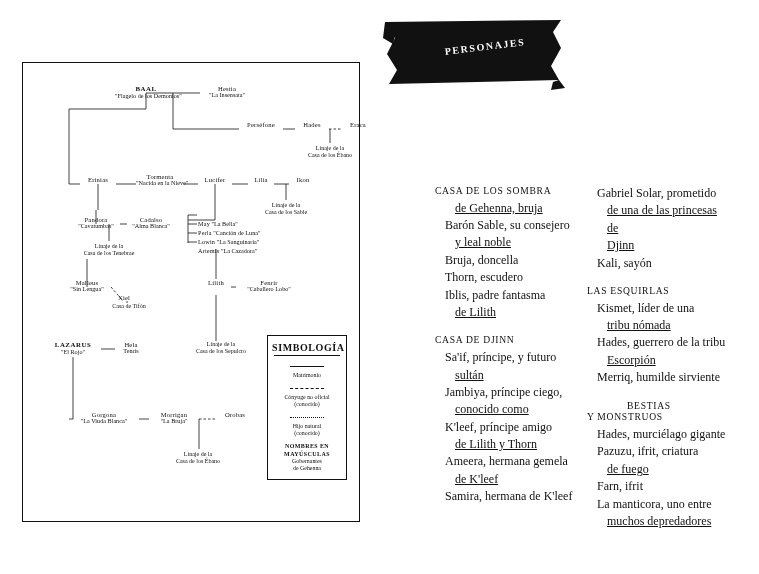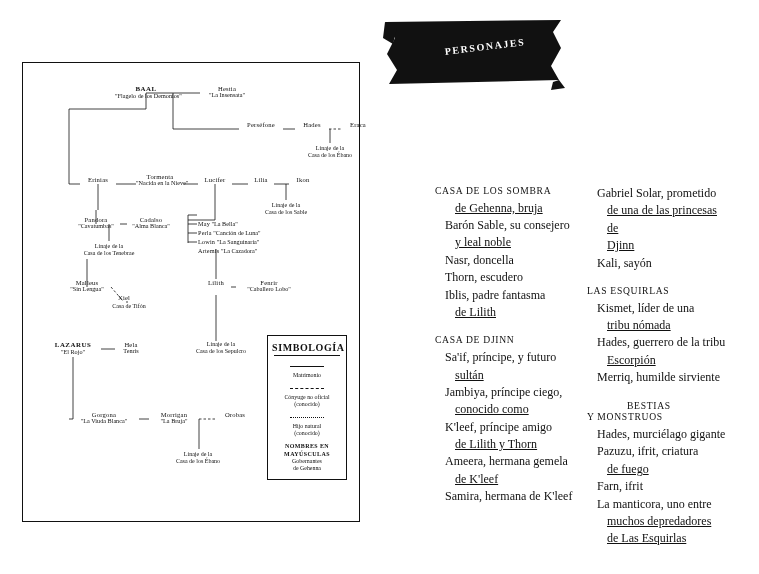--- a/index.html
+++ b/index.html
@@ -401,21 +401,21 @@
   </div>
 </div>
 
 <div id="chars">
   <div class="col" id="col-left">
       <div class="sec-head">CASA DE LOS SOMBRA</div>
       <ul class="entry-list">
         <li class="cont">de Gehenna, bruja</li>
         <li class="">Barón Sable, su consejero</li>
         <li class="cont">y leal noble</li>
-        <li class="">Nasr, doncella</li>
+        <li class="">Bruja, doncella</li>
         <li class="">Thorn, escudero</li>
         <li class="">Iblis, padre fantasma</li>
         <li class="cont">de Lilith</li>
       </ul>
       <div class="sec-head spaced">CASA DE DJINN</div>
       <ul class="entry-list">
         <li class="">Sa'if, príncipe, y futuro</li>
         <li class="cont">sultán</li>
         <li class="">Jambiya, príncipe ciego,</li>
         <li class="cont">conocido como</li>
@@ -443,16 +443,15 @@
       </ul>
       <div class="sec-head spaced" style="margin-bottom: 0px; margin-left: 40px;">BESTIAS</div>
       <div class="sec-head" style="margin-bottom: 3px;">Y MONSTRUOS</div>
       <ul class="entry-list">
         <li class="">Hades, murciélago gigante</li>
         <li class="">Pazuzu, ifrit, criatura</li>
         <li class="cont">de fuego</li>
         <li class="">Farn, ifrit</li>
         <li class="">La manticora, uno entre</li>
         <li class="cont">muchos depredadores</li>
-        <li class="cont">de Las Esquirlas</li>
       </ul>
     </div>
 </div>
 
 </body></html>

